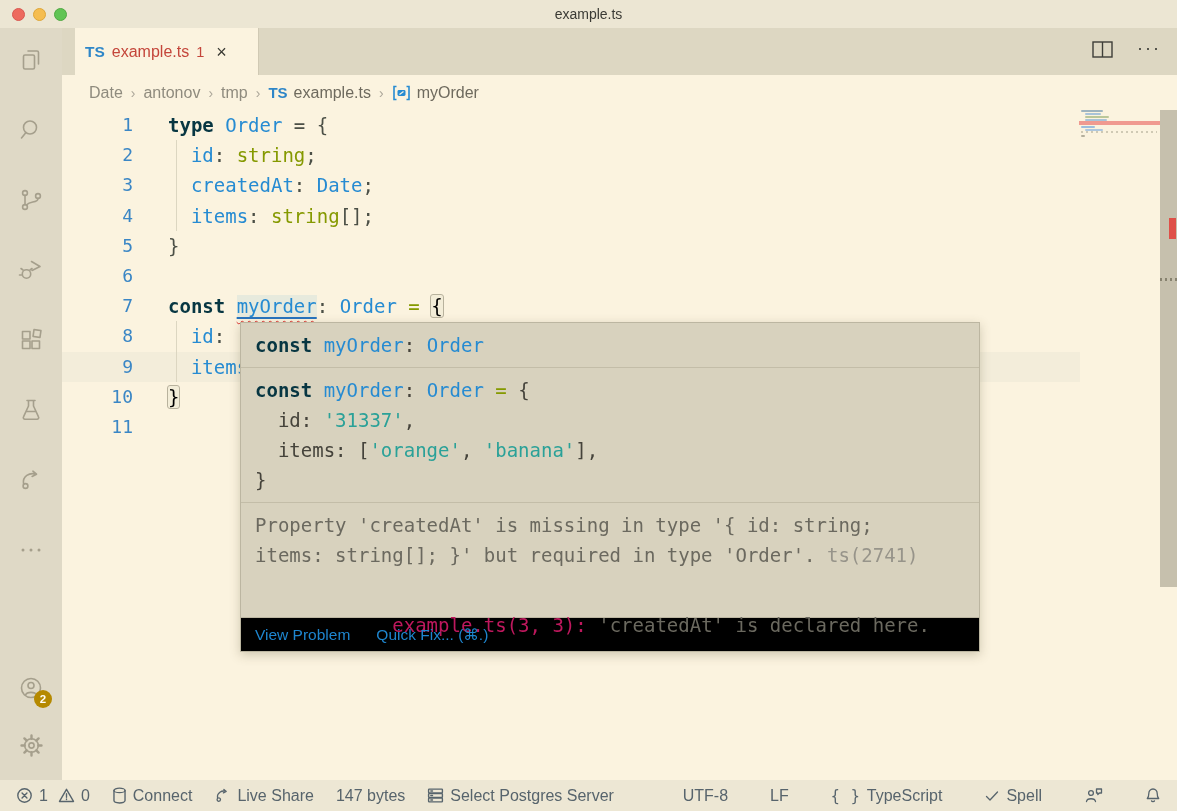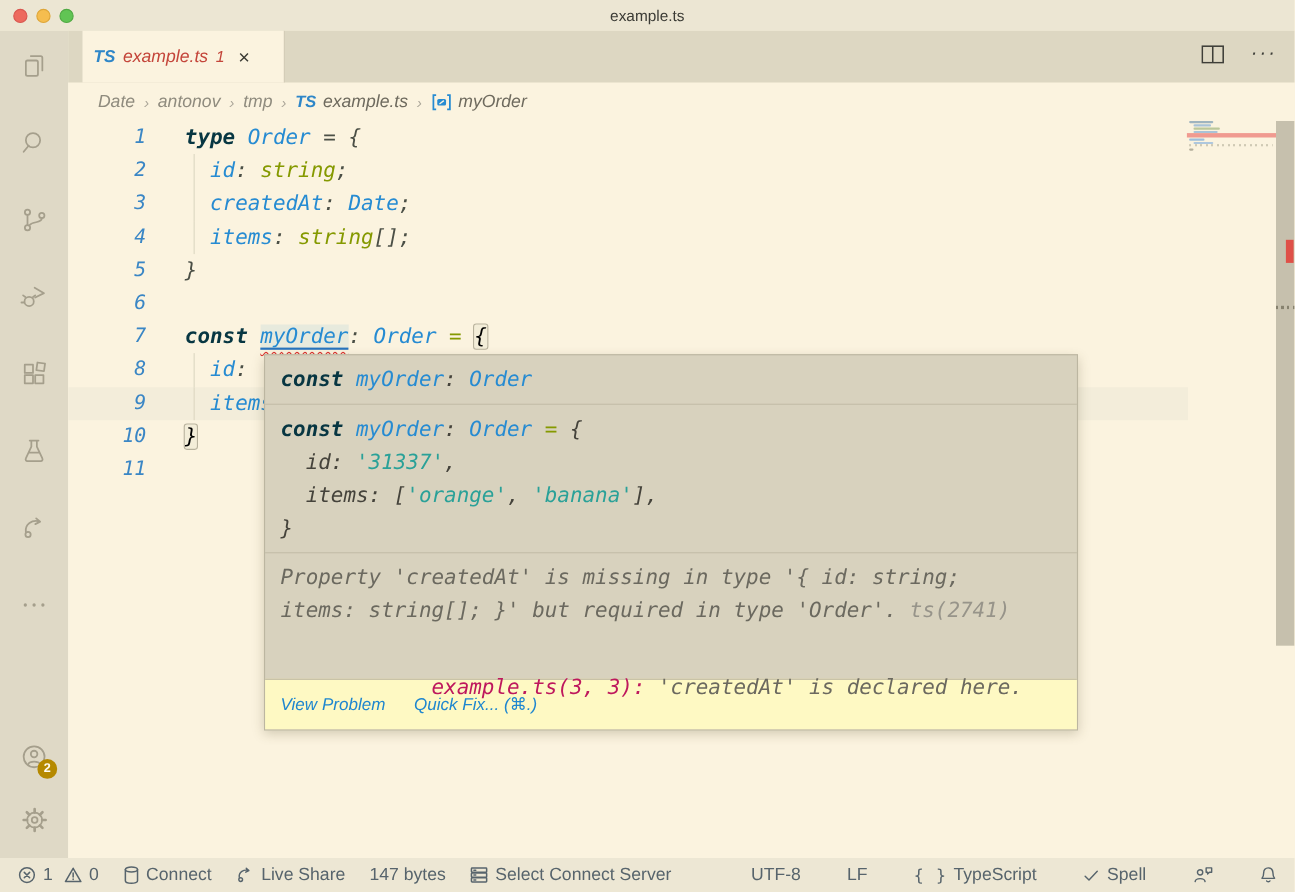--- a/index.html
+++ b/index.html
@@ -26,21 +26,21 @@
     margin-bottom:40px; position:relative; }
   .ab-icon svg { stroke:#A59F8C; fill:none; stroke-width:1.6; stroke-linecap:round; stroke-linejoin:round; }
   .ab-spacer { flex:1; }
   .ab-bottom .ab-icon { margin-bottom:26px; }
   .ab-bottom .ab-icon:last-child { margin-bottom:0; }
   .badge { position:absolute; right:-6px; bottom:-4px; width:18px; height:18px; border-radius:50%;
     background:#B58900; color:#FFFDF5; font-size:11.5px; font-weight:bold; display:flex; align-items:center;
     justify-content:center; }
 
   
-  .editorcol { flex:1; display:flex; flex-direction:column; position:relative;font-style:italic; }
+  .editorcol { flex:1; display:flex; flex-direction:column; position:relative; }
 
   
   .tabbar { height:47px; background:#DDD7C2; display:flex; align-items:stretch; position:relative; }
   .tab { margin-left:13px; width:184px; background:#FBF3DF; display:flex; align-items:center;
     padding:0 10px 0 10px; border-right:1px solid #D0C9B4; }
   .tab .ts-badge { color:#2E86C8; font-weight:bold; font-size:15.5px; margin-right:7px; }
   .tab .tab-name { color:#C4453A; font-size:16px; }
   .tab .tab-count { color:#C4453A; font-size:14.5px; margin-left:7px; }
   .tab .tab-close { color:#3A3A33; font-size:18px; margin-left:12px; line-height:1; }
   .tab-actions { position:absolute; right:16px; top:0; height:47px; display:flex; align-items:center; gap:24px; }
@@ -94,21 +94,21 @@
   .hover { position:absolute; left:178px; top:212px; width:740px; background:#D8D2BE;
     border:1px solid #BCB6A1; box-shadow:0 3px 10px rgba(80,70,40,.25); z-index:5;
     font-family:"DejaVu Sans Mono","Liberation Mono",monospace; font-size:19px; }
   .hv-sec { padding:7px 14px; }
   .hv-divider { height:1px; background:#C3BDA8; }
   .hv-line { height:30px; line-height:30px; white-space:pre; }
   .hv-error { color:#6B695F; }
   .hv-tscode { color:#97948A; }
   .hv-link { color:#be185d; }
   .hv-linkline { margin-top:10px; }
-  .hv-actions { background:#fef9c3; border-top:1px solid #BCB6A1; height:46px; display:flex;
+  .hv-actions { background:#000000; border-top:1px solid #BCB6A1; height:34px; display:flex;
     align-items:center; gap:26px; padding:0 14px;
     font-family:"Liberation Sans","DejaVu Sans",sans-serif; font-size:15.5px; }
   .hv-actions a { color:#1E86CF; text-decoration:none; }
 
   
   .statusbar { position:absolute; bottom:0; left:0; width:1177px; height:31px; background:#EDE7D4;
     display:flex; align-items:center; padding:0 16px; color:#57646C; font-size:16px; }
   .sb-item { display:flex; align-items:center; gap:6px; margin-right:22px; white-space:nowrap; }
   .sb-item svg { stroke:#57646C; fill:none; stroke-width:1.3; stroke-linecap:round; stroke-linejoin:round; }
   .sb-right { margin-left:auto; display:flex; align-items:center; }
@@ -376,21 +376,21 @@
   <div class="sb-item">
     <span>147 bytes</span>
   </div>
   <div class="sb-item">
     <svg width="17" height="17" viewBox="0 0 16 16">
         <rect x="1.5" y="2" width="13" height="3.6" rx="0.6"></rect>
         <rect x="1.5" y="6.2" width="13" height="3.6" rx="0.6"></rect>
         <rect x="1.5" y="10.4" width="13" height="3.6" rx="0.6"></rect>
         <path d="M3.6 3.8 h1.6 M3.6 8 h1.6 M3.6 12.2 h1.6"></path>
       </svg>
-    <span>Select Connect Server</span>
+    <span>Select Postgres Server</span>
   </div>
 
   <div class="sb-right">
     <div class="sb-item">
         <span>UTF-8</span>
       </div>
     <div class="sb-item">
         <span>LF</span>
       </div>
     <div class="sb-item">

